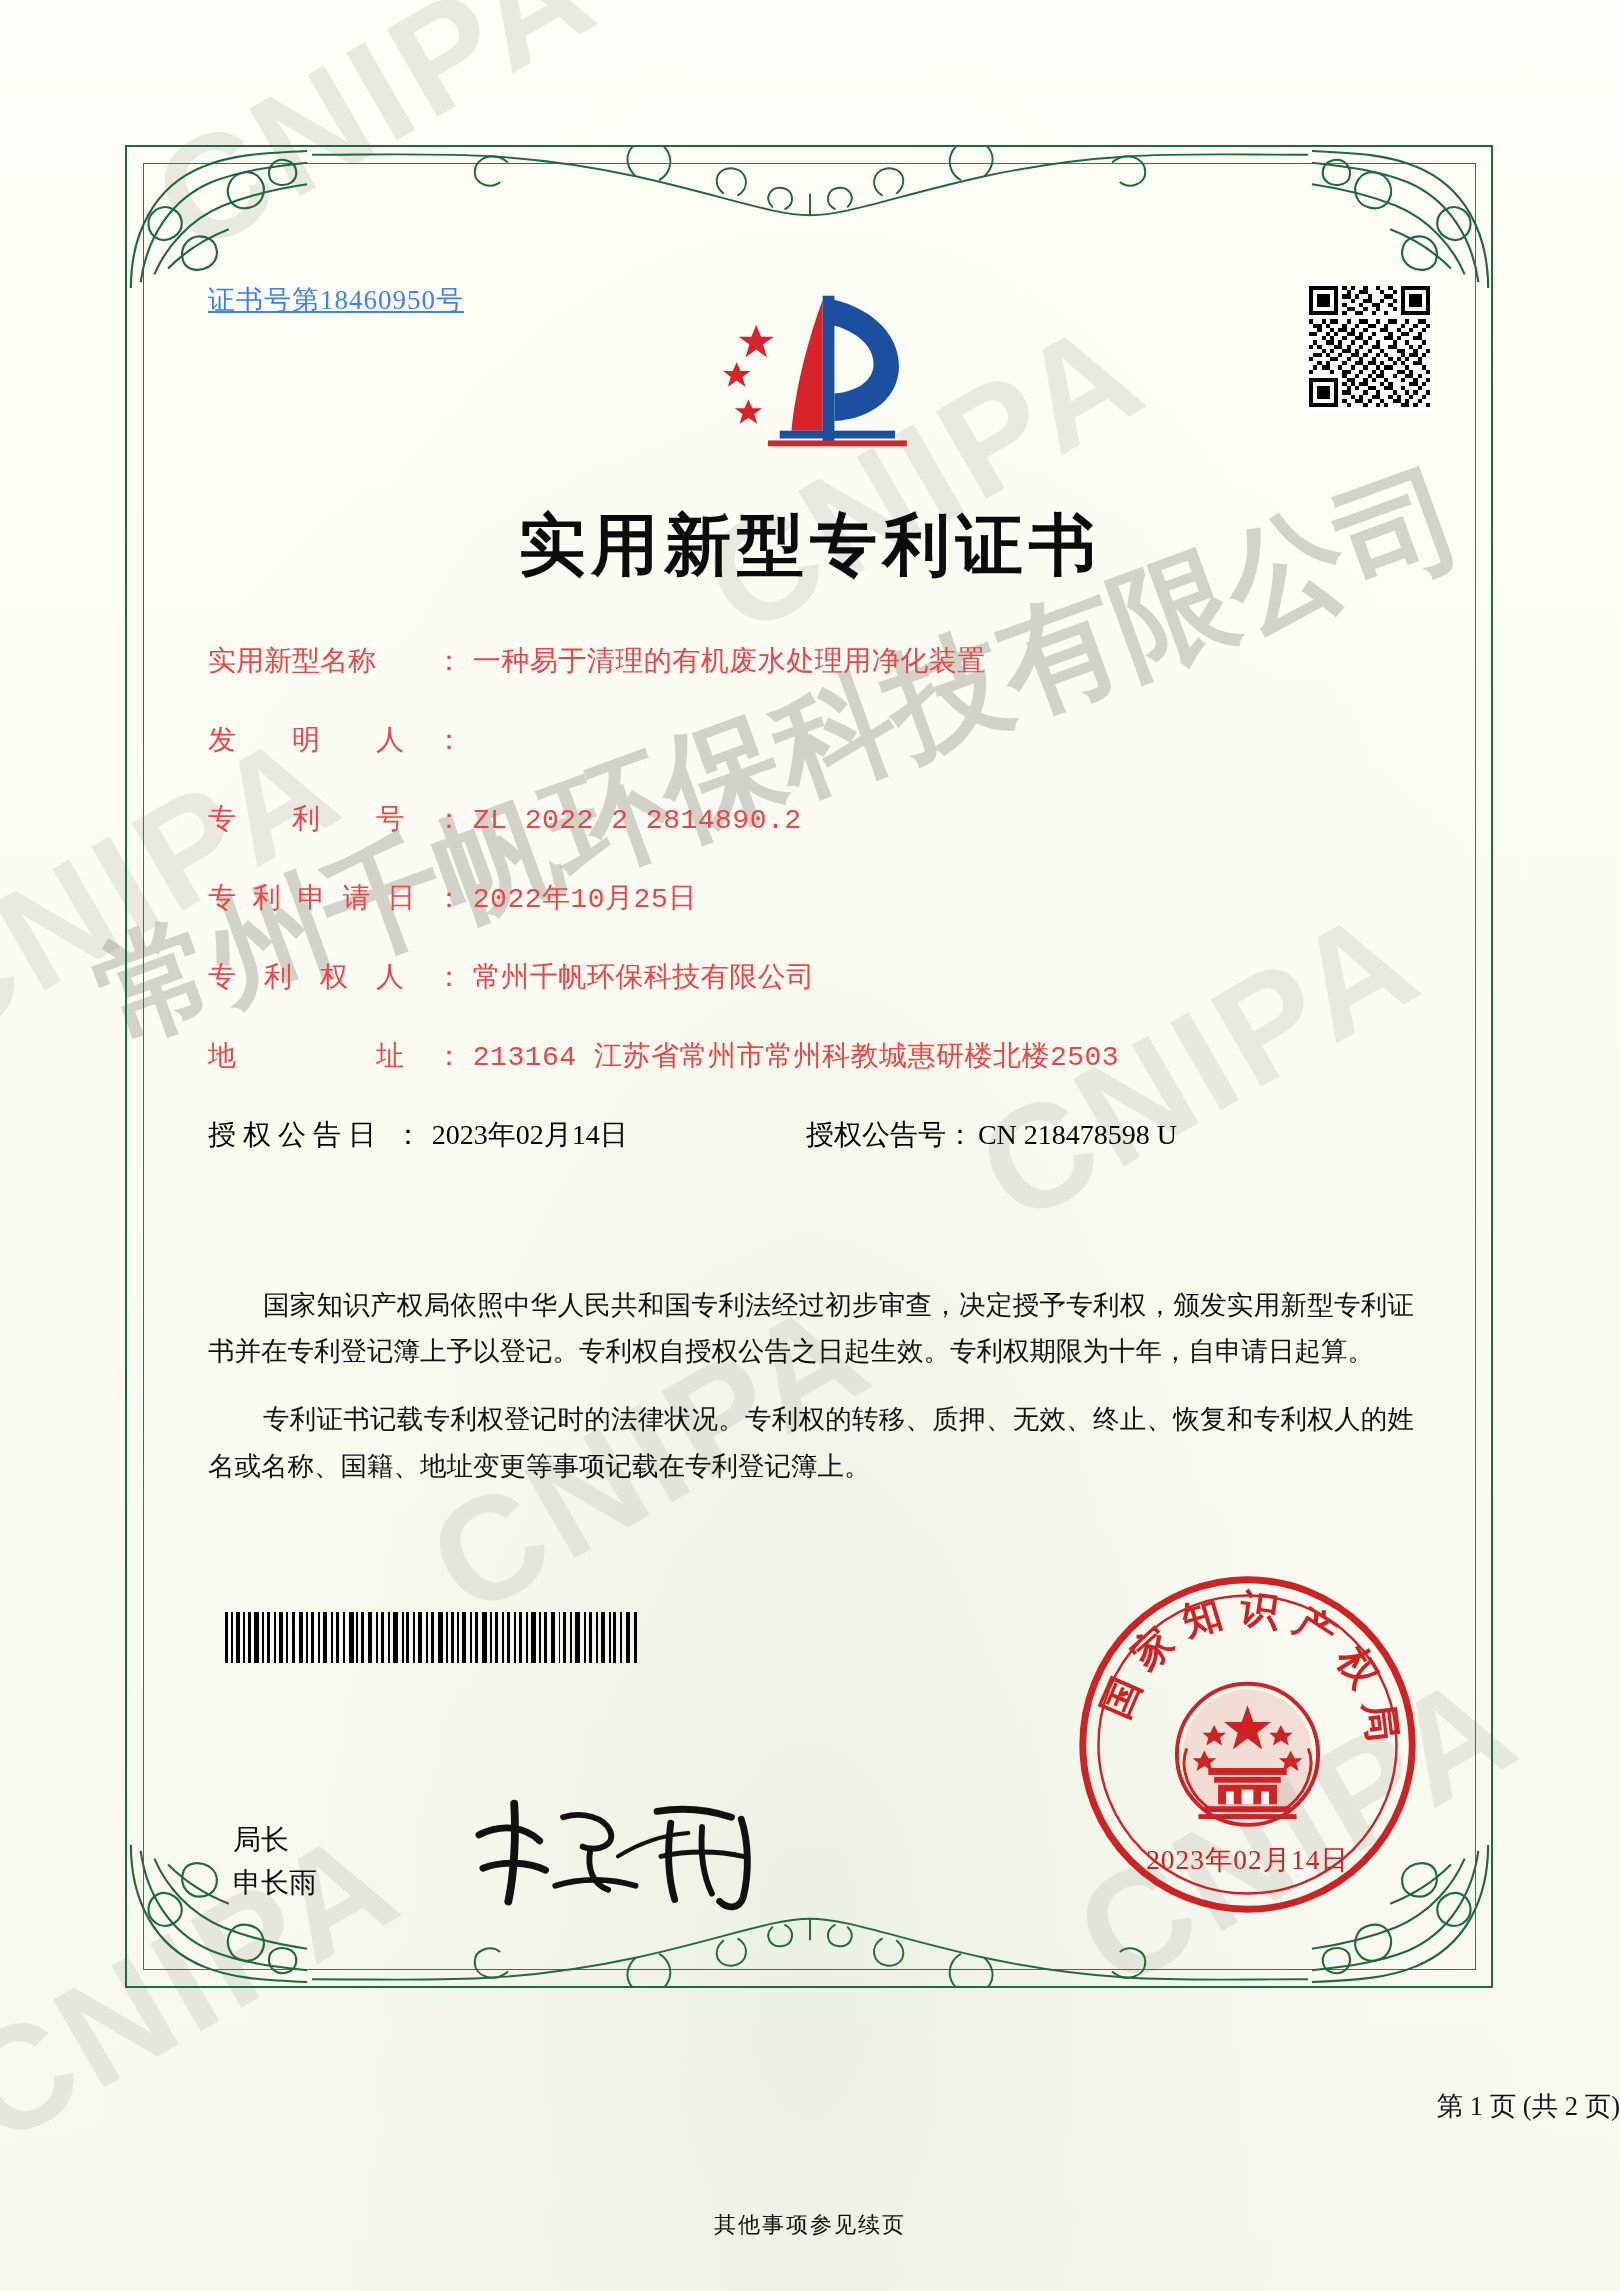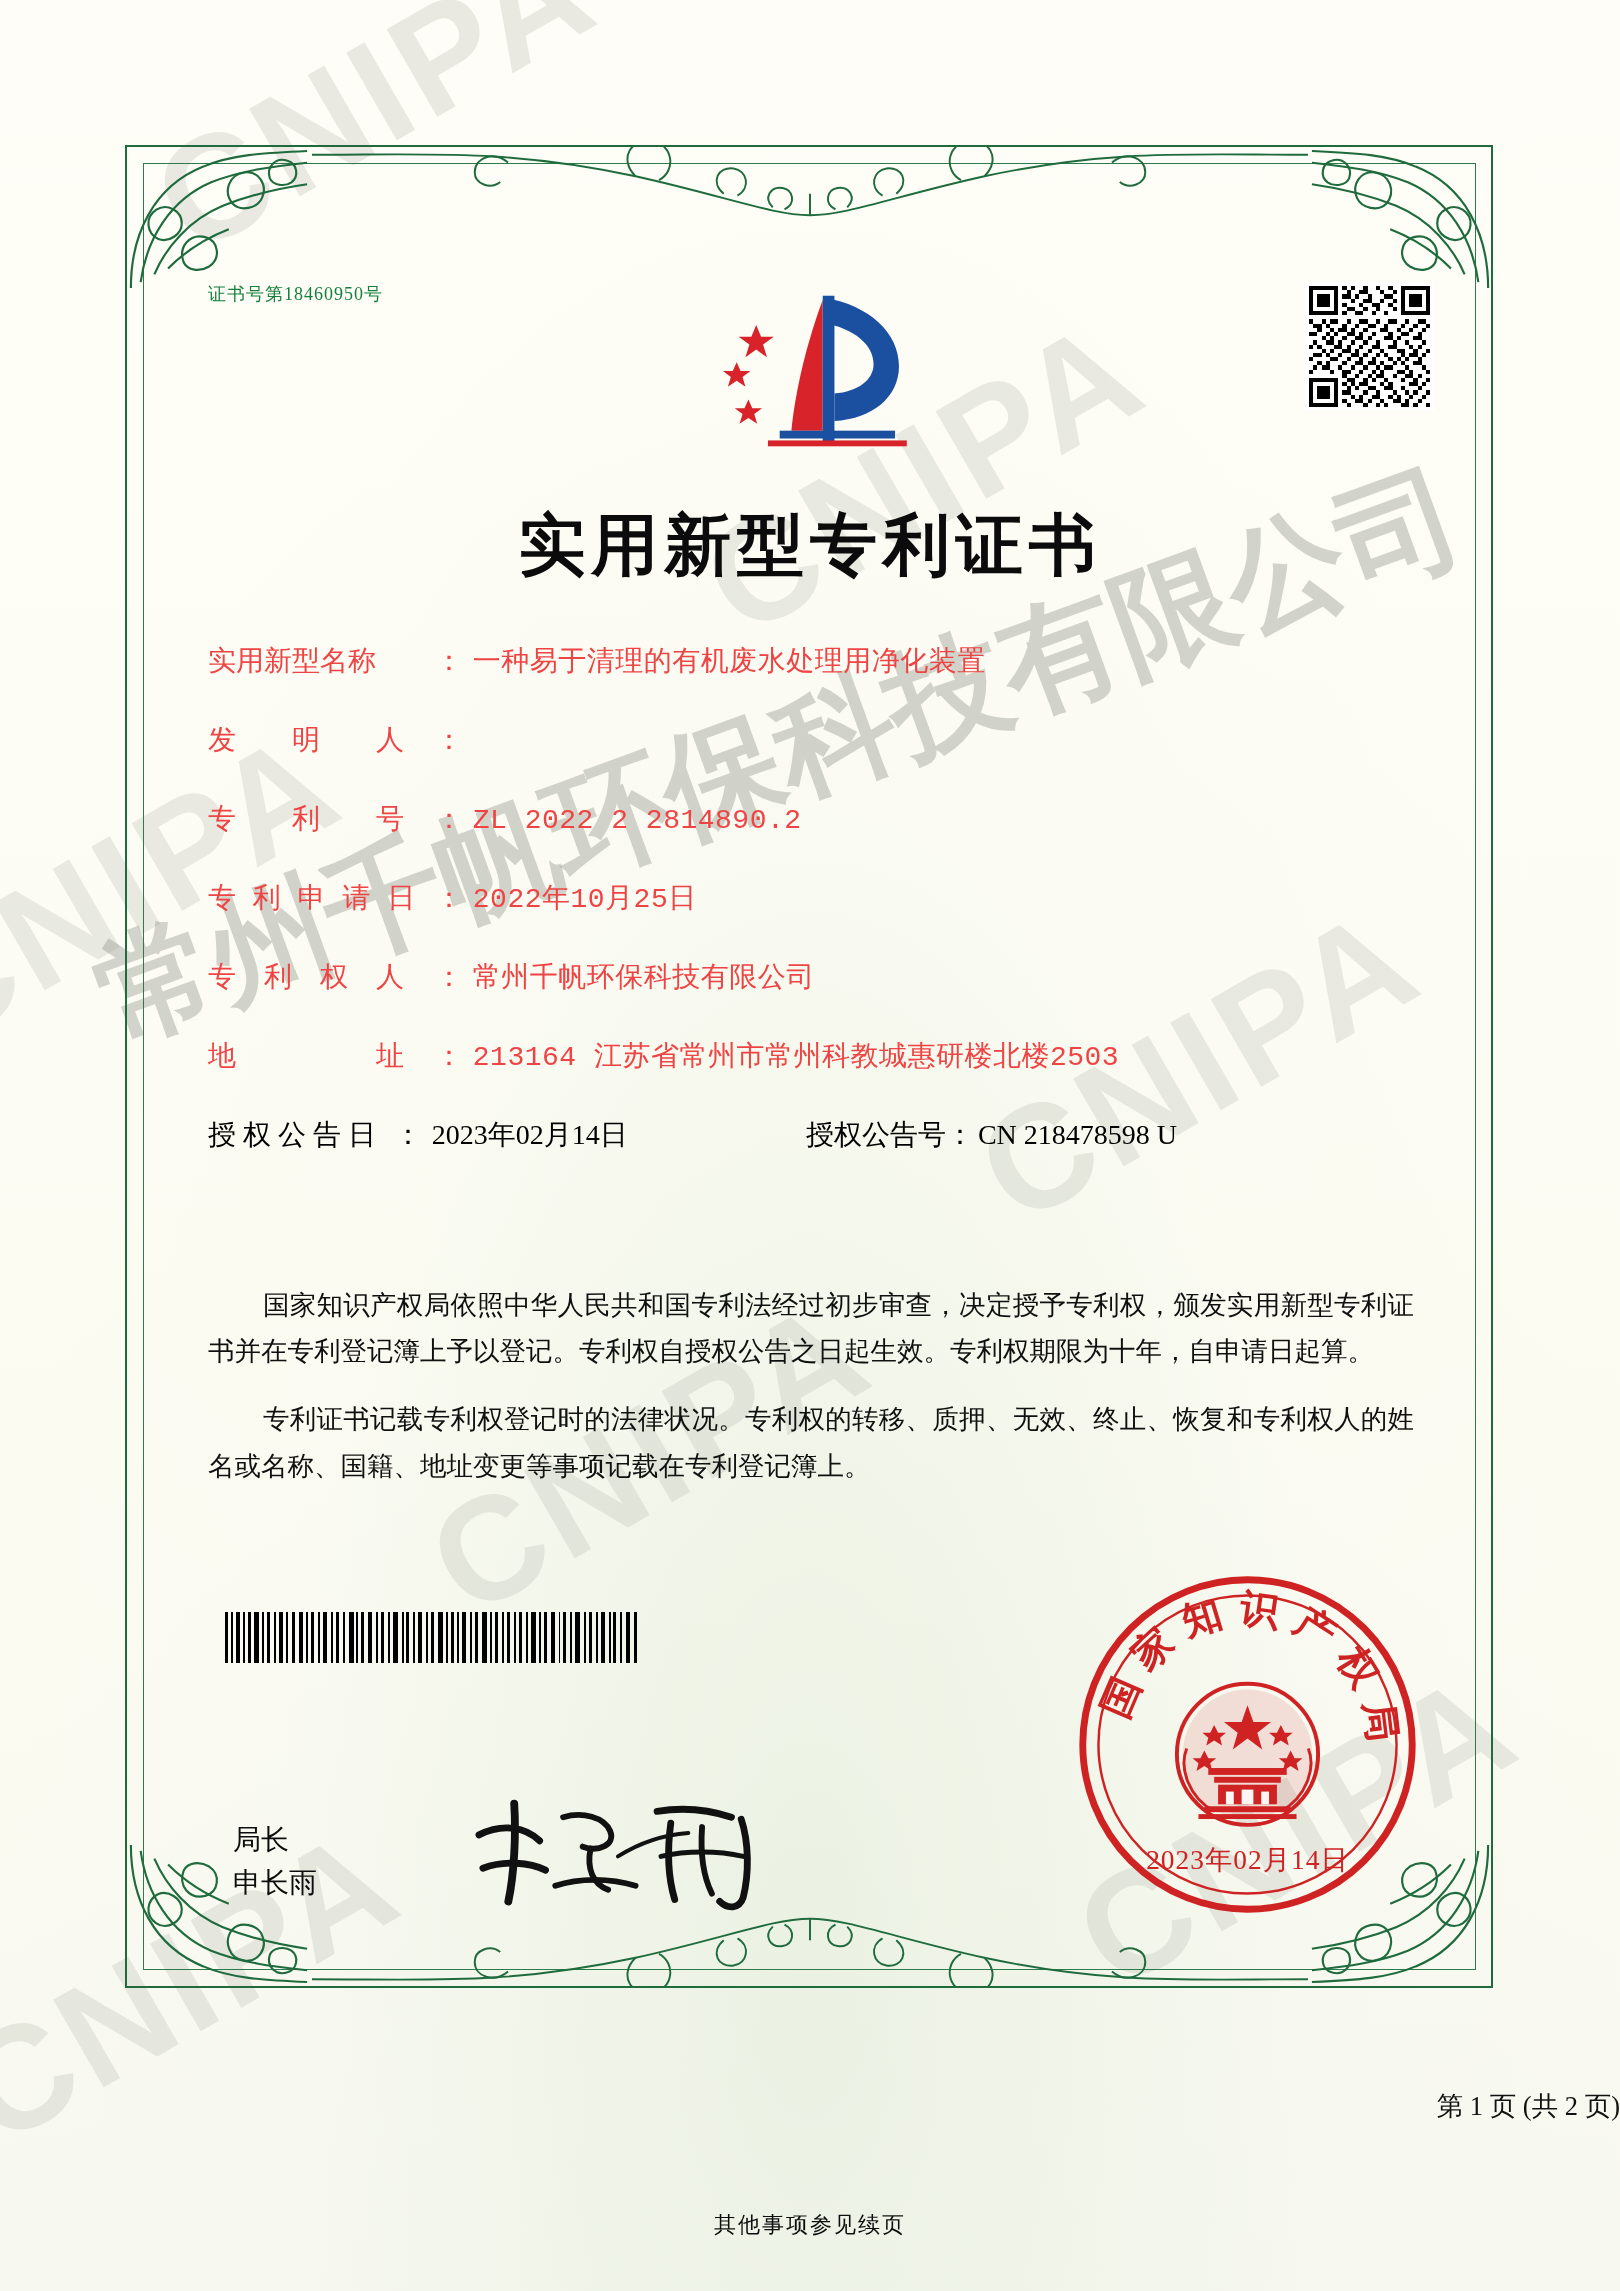--- a/index.html
+++ b/index.html
@@ -106,24 +106,25 @@
 
   
   .content {
     position: absolute;
     left: 0; top: 0; right: 0; bottom: 0;
   }
   .cert-no {
     position: absolute;
     left: 208px;
     top: 282px;
-    font-size: 18px;
-    color: #15803d;
+    font-size: 27px;
+    color: #3b82f6;
     font-family: "Liberation Serif", serif;
     letter-spacing: 1px;
+    text-decoration: underline;
   }
   .qr {
     position: absolute;
     right: 186px;
     top: 282px;
     width: 129px;
     height: 129px;
     background: #fff;
     padding: 3.9px;
     box-sizing: border-box;

